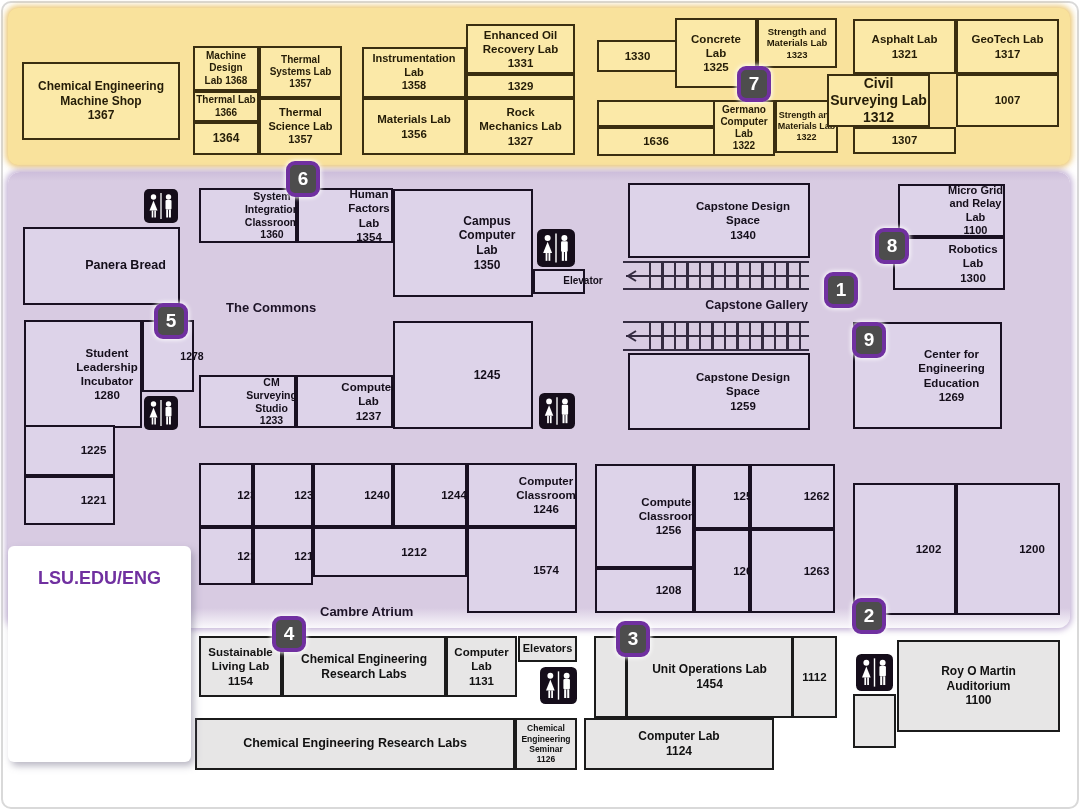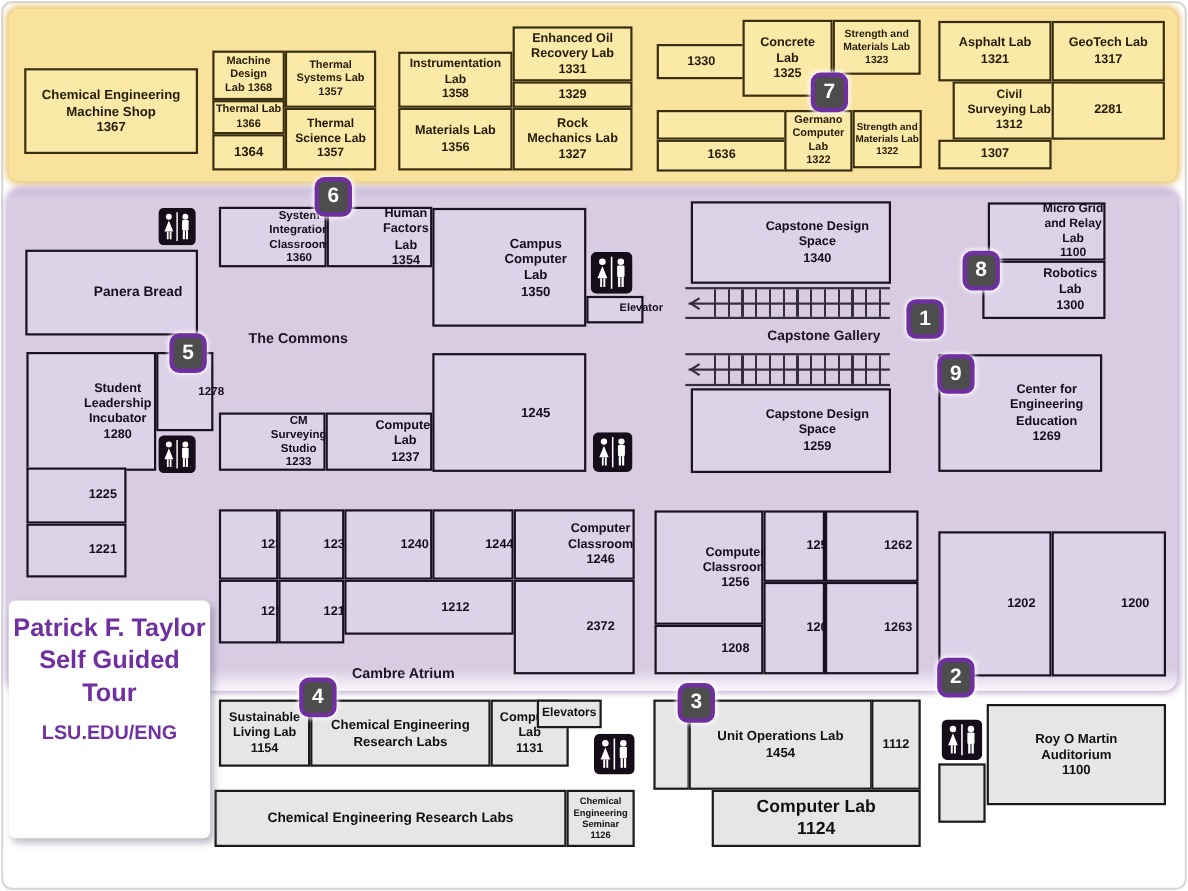--- a/index.html
+++ b/index.html
@@ -112,24 +112,24 @@
 Computer
 Lab
 1322</div>
 <div class="room yellow" style="left:775px;top:100px;width:63px;height:53px;font-size:9px">Strength and
 Materials Lab
 1322</div>
 <div class="room yellow" style="left:853px;top:19px;width:103px;height:55px">Asphalt Lab
 1321</div>
 <div class="room yellow" style="left:956px;top:19px;width:103px;height:55px">GeoTech Lab
 1317</div>
-<div class="room yellow" style="left:866px;top:74px;width:103px;height:53px;font-size:11px">Civil
+<div class="room yellow" style="left:827px;top:74px;width:103px;height:53px;font-size:14px">Civil
 Surveying Lab
 1312</div>
-<div class="room yellow" style="left:956px;top:74px;width:103px;height:53px">2281</div>
+<div class="room yellow" style="left:956px;top:74px;width:103px;height:53px">1007</div>
 <div class="room yellow" style="left:853px;top:127px;width:103px;height:27px">1307</div>
 
 <div class="room purple" style="left:199px;top:188px;width:98px;height:55px;font-size:10.5px">System Integration
 Classroom
 1360</div>
 <div class="room purple" style="left:297px;top:188px;width:96px;height:55px">Human
 Factors Lab
 1354</div>
 <div class="room purple" style="left:393px;top:189px;width:140px;height:108px;font-size:12px">Campus Computer
 Lab
@@ -165,21 +165,21 @@
 <div class="room purple" style="left:199px;top:463px;width:54px;height:64px">1232</div>
 <div class="room purple" style="left:253px;top:463px;width:60px;height:64px">1236</div>
 <div class="room purple" style="left:313px;top:463px;width:80px;height:64px">1240</div>
 <div class="room purple" style="left:393px;top:463px;width:74px;height:64px">1244</div>
 <div class="room purple" style="left:467px;top:463px;width:110px;height:64px">Computer
 Classroom
 1246</div>
 <div class="room purple" style="left:199px;top:527px;width:54px;height:58px">1218</div>
 <div class="room purple" style="left:253px;top:527px;width:60px;height:58px">1216</div>
 <div class="room purple" style="left:313px;top:527px;width:154px;height:50px">1212</div>
-<div class="room purple" style="left:467px;top:527px;width:110px;height:86px">2372</div>
+<div class="room purple" style="left:467px;top:527px;width:110px;height:86px">1574</div>
 <div class="room purple" style="left:595px;top:464px;width:99px;height:104px">Computer
 Classroom
 1256</div>
 <div class="room purple" style="left:595px;top:568px;width:99px;height:45px">1208</div>
 <div class="room purple" style="left:694px;top:464px;width:56px;height:65px">1258</div>
 <div class="room purple" style="left:750px;top:464px;width:85px;height:65px">1262</div>
 <div class="room purple" style="left:694px;top:529px;width:56px;height:84px">1206</div>
 <div class="room purple" style="left:750px;top:529px;width:85px;height:84px">1263</div>
 <div class="room purple" style="left:853px;top:483px;width:103px;height:132px">1202</div>
 <div class="room purple" style="left:956px;top:483px;width:104px;height:132px">1200</div>
@@ -193,42 +193,42 @@
 </div>
 <div class="stairs" style="left:623px;top:321px;width:186px;height:30px">
   <span class="ticks"></span>
   <span class="mid"></span>
   <svg class="arrow" width="16" height="14" viewBox="0 0 16 14">
       <path d="M12 2 L4 7 L12 12" fill="none" stroke="#352c42" stroke-width="2"></path>
     </svg>
 </div>
 
 <div class="area-label" style="left:226px;top:300px">The Commons</div>
-<div class="area-label" style="left:690px;top:298px;width:118px;text-align:center;font-size:12.5px">Capstone Gallery</div>
+<div class="area-label" style="left:690px;top:298px;width:118px;text-align:right;font-size:12.5px">Capstone Gallery</div>
 <div class="area-label" style="left:320px;top:604px">Cambre Atrium</div>
 
 <div class="room gray" style="left:199px;top:636px;width:83px;height:61px">Sustainable
 Living Lab
 1154</div>
 <div class="room gray" style="left:282px;top:636px;width:164px;height:61px;font-size:12px">Chemical Engineering
 Research Labs</div>
 <div class="room gray" style="left:446px;top:636px;width:71px;height:61px">Computer
 Lab
 1131</div>
-<div class="room gray" style="left:488px;top:636px;width:59px;height:26px;font-size:11px">Elevators</div>
+<div class="room gray" style="left:518px;top:636px;width:59px;height:26px;font-size:11px">Elevators</div>
 <div class="room gray" style="left:195px;top:718px;width:320px;height:52px;font-size:12.5px">Chemical Engineering Research Labs</div>
 <div class="room gray" style="left:515px;top:718px;width:62px;height:52px;font-size:8.5px">Chemical
 Engineering
 Seminar
 1126</div>
 <div class="room gray" style="left:594px;top:636px;width:33px;height:82px"></div>
 <div class="room gray" style="left:626px;top:636px;width:167px;height:82px;font-size:12px">Unit Operations Lab
 1454</div>
 <div class="room gray" style="left:792px;top:636px;width:45px;height:82px">1112</div>
-<div class="room gray" style="left:647px;top:718px;width:190px;height:52px;font-size:16px">Computer Lab
+<div class="room gray" style="left:584px;top:718px;width:190px;height:52px;font-size:12px">Computer Lab
 1124</div>
 <div class="room gray" style="left:853px;top:694px;width:43px;height:54px"></div>
 <div class="room gray" style="left:897px;top:640px;width:163px;height:92px;font-size:12px">Roy O Martin
 Auditorium
 1100</div>
 
 <svg class="restroom" style="left:144px;top:189px" width="34" height="34" viewBox="0 0 34 34">
     <rect width="34" height="34" rx="5" fill="#150d1a"></rect>
     <line x1="17" y1="4" x2="17" y2="30" stroke="#fff" stroke-width="1.3"></line>
     <circle cx="9.5" cy="8" r="2.7" fill="#fff"></circle>
@@ -305,17 +305,14 @@
 <div class="marker" style="left:852px;top:598px">2</div>
 <div class="marker" style="left:616px;top:621px">3</div>
 <div class="marker" style="left:272px;top:616px">4</div>
 <div class="marker" style="left:154px;top:303px">5</div>
 <div class="marker" style="left:286px;top:161px">6</div>
 <div class="marker" style="left:737px;top:66px">7</div>
 <div class="marker" style="left:875px;top:228px">8</div>
 <div class="marker" style="left:852px;top:322px">9</div>
 
 <div class="tour-card">
-  <div class="tour-title">Patrick F. Taylor
-Self Guided
-Tour</div>
   <div class="tour-link">LSU.EDU/ENG</div>
 </div>
 
 </body></html>

